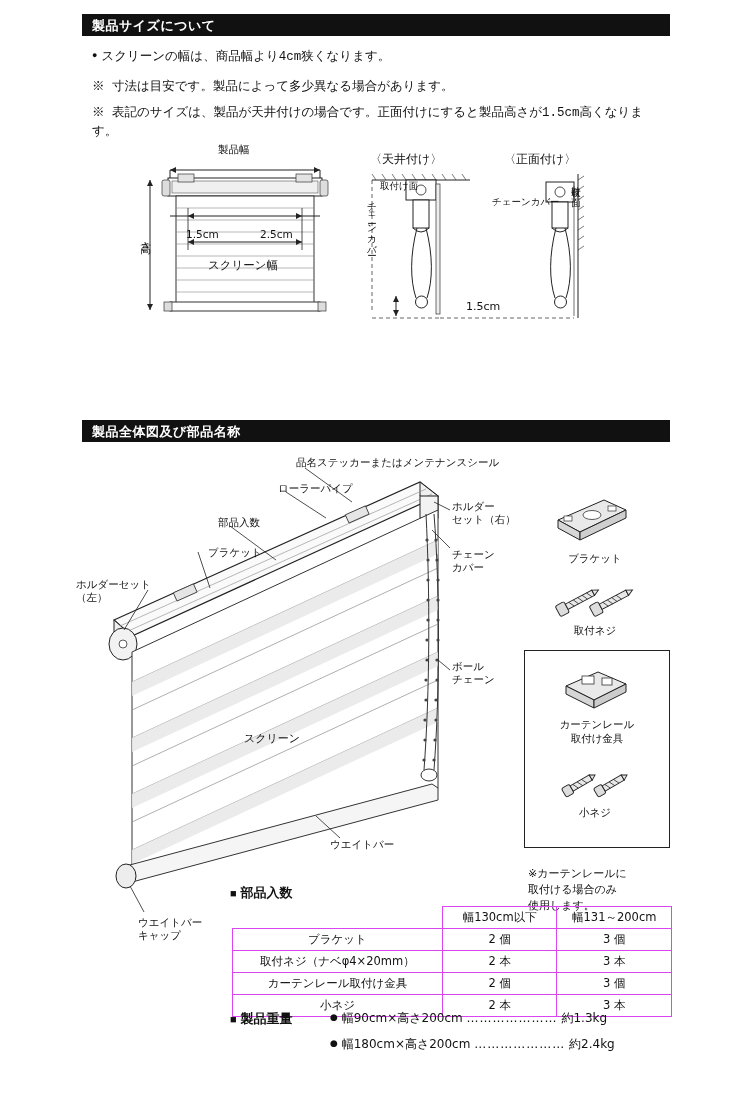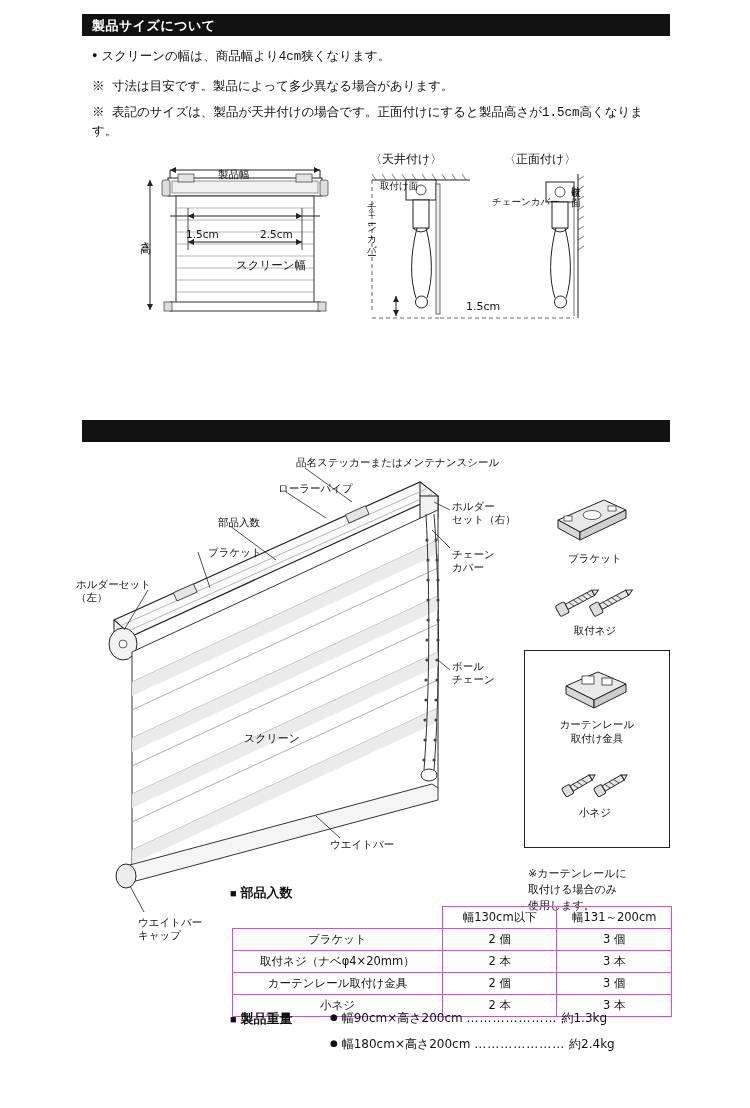--- a/index.html
+++ b/index.html
@@ -160,39 +160,40 @@
       <rect x="442" y="52" width="16" height="26" fill="#fff" stroke="#222" stroke-width="1"></rect>
       <path d="M442,78 q8,8 16,0" fill="none" stroke="#222" stroke-width="1"></path>
       <path d="M446,78 C439,105 439,130 445,148" fill="none" stroke="#222" stroke-width="1"></path>
       <path d="M455,78 C462,105 462,130 456,148" fill="none" stroke="#222" stroke-width="1"></path>
       <circle cx="450.5" cy="152" r="6" fill="#fff" stroke="#222" stroke-width="1"></circle>
 
       <line x1="464" y1="36" x2="464" y2="166" stroke="#333" stroke-width="0.7"></line>
       <line x1="330" y1="168" x2="464" y2="168" stroke="#222" stroke-width="0.7" stroke-dasharray="4,3"></line>
     </svg>
 
-    <div class="lbl" style="left:218px;top:168px;">製品幅</div>
+    <div class="lbl" style="left:218px;top:144px;font-family:Liberation Mono, monospace;">製品幅</div>
     <div class="lbl v" style="left:138px;top:234px;font-size:11px;">高さ</div>
     <div class="lbl" style="left:186px;top:228px;">1.5cm</div>
     <div class="lbl" style="left:260px;top:228px;">2.5cm</div>
-    <div class="lbl" style="left:208px;top:258px;font-size:11.5px;margin-left:28px;">スクリーン幅</div>
+    <div class="lbl" style="left:208px;top:258px;font-size:11.5px;">スクリーン幅</div>
 
     <div class="lbl" style="left:370px;top:152px;font-size:12px;text-align:center;">〈天井付け〉</div>
     <div class="lbl" style="left:504px;top:152px;font-size:12px;">〈正面付け〉</div>
 
     <div class="lbl" style="left:380px;top:180px;font-size:9.5px;">取付け面</div>
     <div class="lbl v" style="left:570px;top:180px;font-size:9.5px;">取付け面</div>
 
     <div class="lbl v" style="left:366px;top:196px;font-size:9.5px;">チェーンカバー</div>
     <div class="lbl" style="left:492px;top:196px;font-size:9.5px;">チェーンカバー</div>
 
     <div class="lbl" style="left:466px;top:300px;font-size:11px;">1.5cm</div>
   </div>
 
   <div class="sec-head" style="left:82px;top:420px;width:588px;">
+    <div class="title">製品全体図及び部品名称</div>
     <div class="bar"></div>
   </div>
 
   <div>
     <svg width="420" height="480" style="position:absolute;left:90px;top:470px;">
 
       <polygon points="24,150 330,12 348,26 42,166" fill="#fafafa" stroke="#222" stroke-width="1.2"></polygon>
       <polygon points="24,150 42,166 42,182 24,166" fill="#efefef" stroke="#222" stroke-width="1"></polygon>
       <polygon points="330,12 348,26 348,40 330,26" fill="#efefef" stroke="#222" stroke-width="1"></polygon>
 

